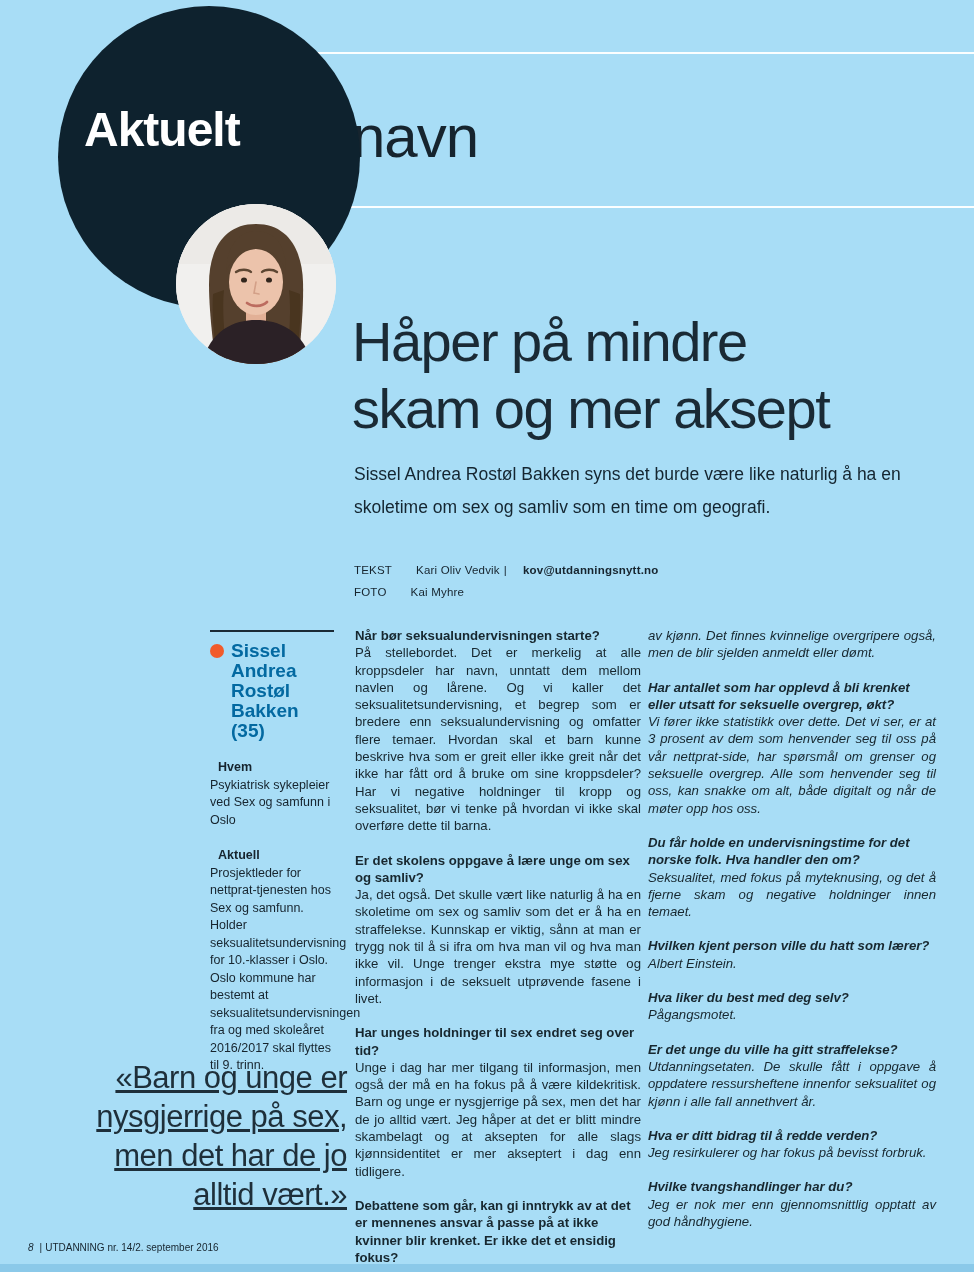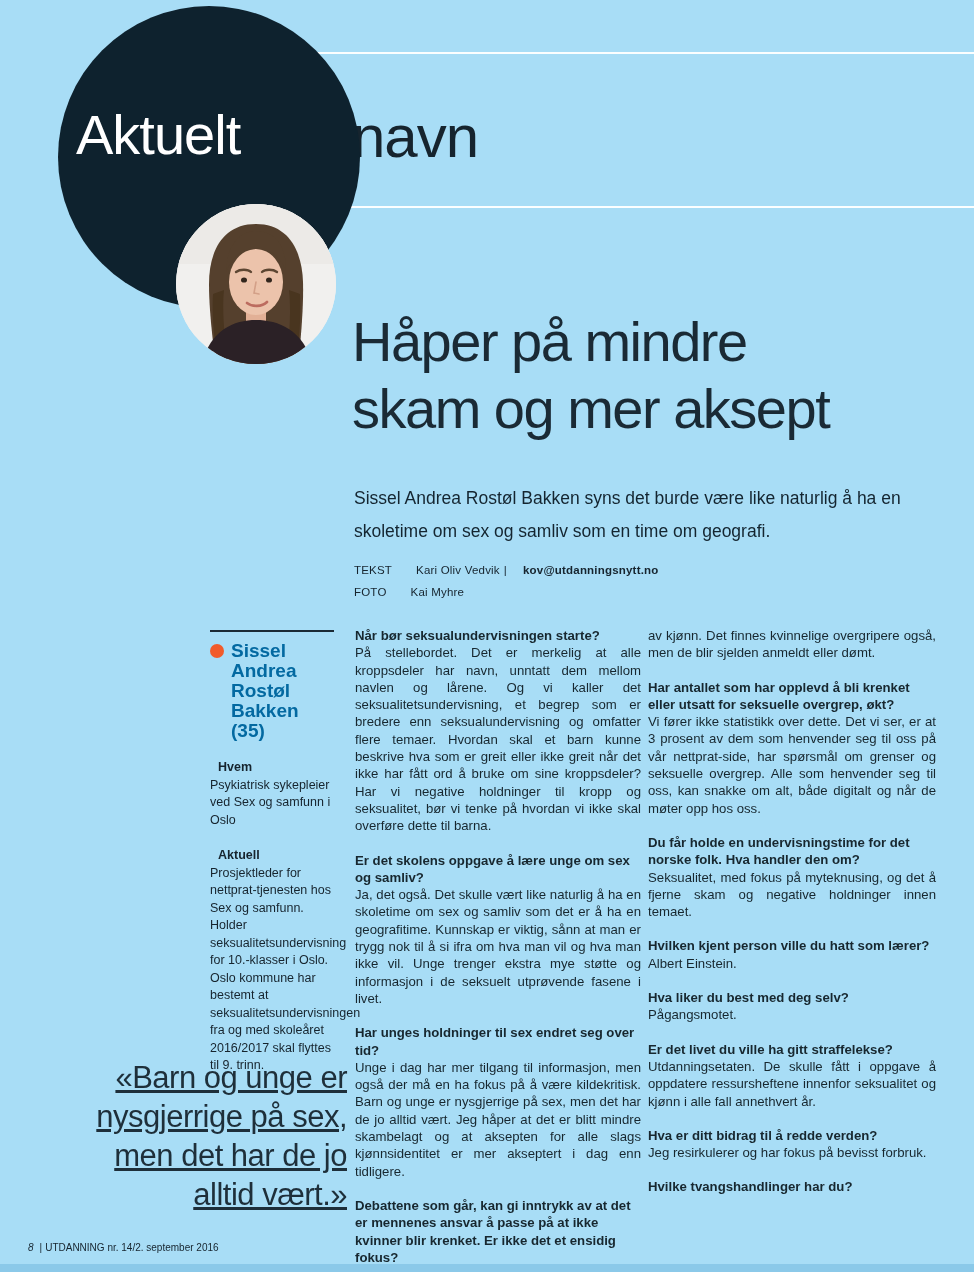--- a/index.html
+++ b/index.html
@@ -11,61 +11,61 @@
   }
   .rule { position:absolute; left:212px; right:0; height:1.5px; background:rgba(255,255,255,0.95); z-index:1; }
   .rule-top { top:52px; }
   .rule-second { top:206px; }
 
   .badge-circle {
     position:absolute; left:58px; top:6px; width:302px; height:302px;
     border-radius:50%; background:#0e222e; z-index:2;
   }
   .badge-text {
-    position:absolute; left:76px; top:102px; z-index:3;
-    font-size:56px; font-weight:400; color:#ffffff; letter-spacing:-1px;
+    position:absolute; left:84px; top:102px; z-index:3;
+    font-size:48px; font-weight:700; color:#ffffff; letter-spacing:-1px;
   }
   .title-suffix {
     position:absolute; left:352px; top:102px; z-index:1;
     font-size:60px; font-weight:400; color:#16242e; letter-spacing:-1px;
   }
   .portrait {
     position:absolute; left:176px; top:204px; width:160px; height:160px;
     border-radius:50%; overflow:hidden; z-index:4; background:#f1f0ee;
   }
   .portrait svg { display:block; }
 
   .headline {
     position:absolute; left:352px; top:308px; z-index:1;
     font-size:56px; line-height:67px; font-weight:400;
     color:#1a2a35; letter-spacing:-1.5px;
   }
   .lede {
-    position:absolute; left:354px; top:482px; width:575px;
+    position:absolute; left:354px; top:458px; width:575px;
     font-size:17.5px; line-height:33px; color:#142530;
   }
   .byline {
     position:absolute; left:354px; top:559px;
     font-size:11.5px; line-height:22px; color:#16242e; letter-spacing:0.2px;
   }
   .byline .label { margin-right:24px; }
   .byline .sep { margin:0 4px; }
   .byline .email { font-weight:700;padding-left:12px; }
 
   .profile { position:absolute; left:210px; top:630px; width:124px; z-index:1; }
   .profile-rule { border-top:2px solid #1a2a35; margin-bottom:9px; }
   .name-row { display:flex; }
   .bullet { width:14px; height:14px; border-radius:50%; background:#f15b2a; flex:none; margin:3px 7px 0 0; }
   .profile-name { font-weight:700; font-size:19px; line-height:20px; color:#0369a1; }
   .profile-section { margin-top:18px; font-size:12.5px; line-height:17.5px; color:#16242e; }
   .profile-section-title { font-weight:700;margin-left:8px; }
 
   .qa-col { position:absolute; top:627px; font-size:13.2px; line-height:17.3px; color:#17272f; z-index:1; }
   .col1 { left:355px; width:286px; }
-  .col2 { left:648px; width:288px; }
+  .col2 { left:648px; width:288px;font-style:italic; }
   .qa-block { margin-bottom:17px; }
   .qa-q { font-weight:700; }
   .qa-a { text-align:justify; }
   .cont-justify { text-align-last:justify; }
 
   .pull-quote {
     position:absolute; left:52px; top:1058px; width:295px; z-index:1;
     text-align:right; font-size:31px; line-height:39px; color:#1e2f3a; letter-spacing:-0.5px;text-decoration:underline;
   }
   .footer {
@@ -139,21 +139,21 @@
     </div>
   </aside>
 
   <div class="qa-col col1">
     <div class="qa-block">
       <div class="qa-q">Når bør seksualundervisningen starte?</div>
       <div class="qa-a">På stellebordet. Det er merkelig at alle kroppsdeler har navn, unntatt dem mellom navlen og lårene. Og vi kaller det seksualitetsundervisning, et begrep som er bredere enn seksualundervisning og omfatter flere temaer. Hvordan skal et barn kunne beskrive hva som er greit eller ikke greit når det ikke har fått ord å bruke om sine kroppsdeler? Har vi negative holdninger til kropp og seksualitet, bør vi tenke på hvordan vi ikke skal overføre dette til barna.</div>
     </div>
     <div class="qa-block">
       <div class="qa-q">Er det skolens oppgave å lære unge om sex og samliv?</div>
-      <div class="qa-a">Ja, det også. Det skulle vært like naturlig å ha en skoletime om sex og samliv som det er å ha en geografitime. Kunnskap er viktig, sånn at man er trygg nok til å si ifra om hva man vil og hva man ikke vil. Unge trenger ekstra mye støtte og informasjon i de seksuelt utprøvende fasene i livet.</div>
+      <div class="qa-a">Ja, det også. Det skulle vært like naturlig å ha en skoletime om sex og samliv som det er å ha en straffelekse. Kunnskap er viktig, sånn at man er trygg nok til å si ifra om hva man vil og hva man ikke vil. Unge trenger ekstra mye støtte og informasjon i de seksuelt utprøvende fasene i livet.</div>
     </div>
     <div class="qa-block">
       <div class="qa-q">Har unges holdninger til sex endret seg over tid?</div>
       <div class="qa-a">Unge i dag har mer tilgang til informasjon, men også der må en ha fokus på å være kildekritisk. Barn og unge er nysgjerrige på sex, men det har de jo alltid vært. Jeg håper at det er blitt mindre skambelagt og at aksepten for alle slags kjønnsidentitet er mer akseptert i dag enn tidligere.</div>
     </div>
     <div class="qa-block">
       <div class="qa-q">Debattene som går, kan gi inntrykk av at det er mennenes ansvar å passe på at ikke kvinner blir krenket. Er ikke det et ensidig fokus?</div>
       <div class="qa-a cont-justify">Flest menn blir dømt for overgrep, men det er mennesker som utfører overgrepet, uavhengig</div>
     </div>
   </div>
@@ -172,29 +172,30 @@
     </div>
     <div class="qa-block">
       <div class="qa-q">Hvilken kjent person ville du hatt som lærer?</div>
       <div class="qa-a">Albert Einstein.</div>
     </div>
     <div class="qa-block">
       <div class="qa-q">Hva liker du best med deg selv?</div>
       <div class="qa-a">Pågangsmotet.</div>
     </div>
     <div class="qa-block">
-      <div class="qa-q">Er det livet du ville ha gitt straffelekse?</div>
+      <div class="qa-q">Er det unge du ville ha gitt straffelekse?</div>
       <div class="qa-a">Utdanningsetaten. De skulle fått i oppgave å oppdatere ressursheftene innenfor seksualitet og kjønn i alle fall annethvert år.</div>
     </div>
     <div class="qa-block">
       <div class="qa-q">Hva er ditt bidrag til å redde verden?</div>
       <div class="qa-a">Jeg resirkulerer og har fokus på bevisst forbruk.</div>
     </div>
     <div class="qa-block">
       <div class="qa-q">Hvilke tvangshandlinger har du?</div>
+      <div class="qa-a">Jeg er nok mer enn gjennomsnittlig opptatt av god håndhygiene.</div>
     </div>
   </div>
 
   <div class="pull-quote">«Barn og unge er nysgjerrige på sex, men det har de jo alltid vært.»</div>
 
   <div class="footer">
     <span class="pagenum">8</span><span class="sep">|</span><span>UTDANNING nr. 14/2. september 2016</span>
   </div>
 
   <div class="bottom-strip"></div>

